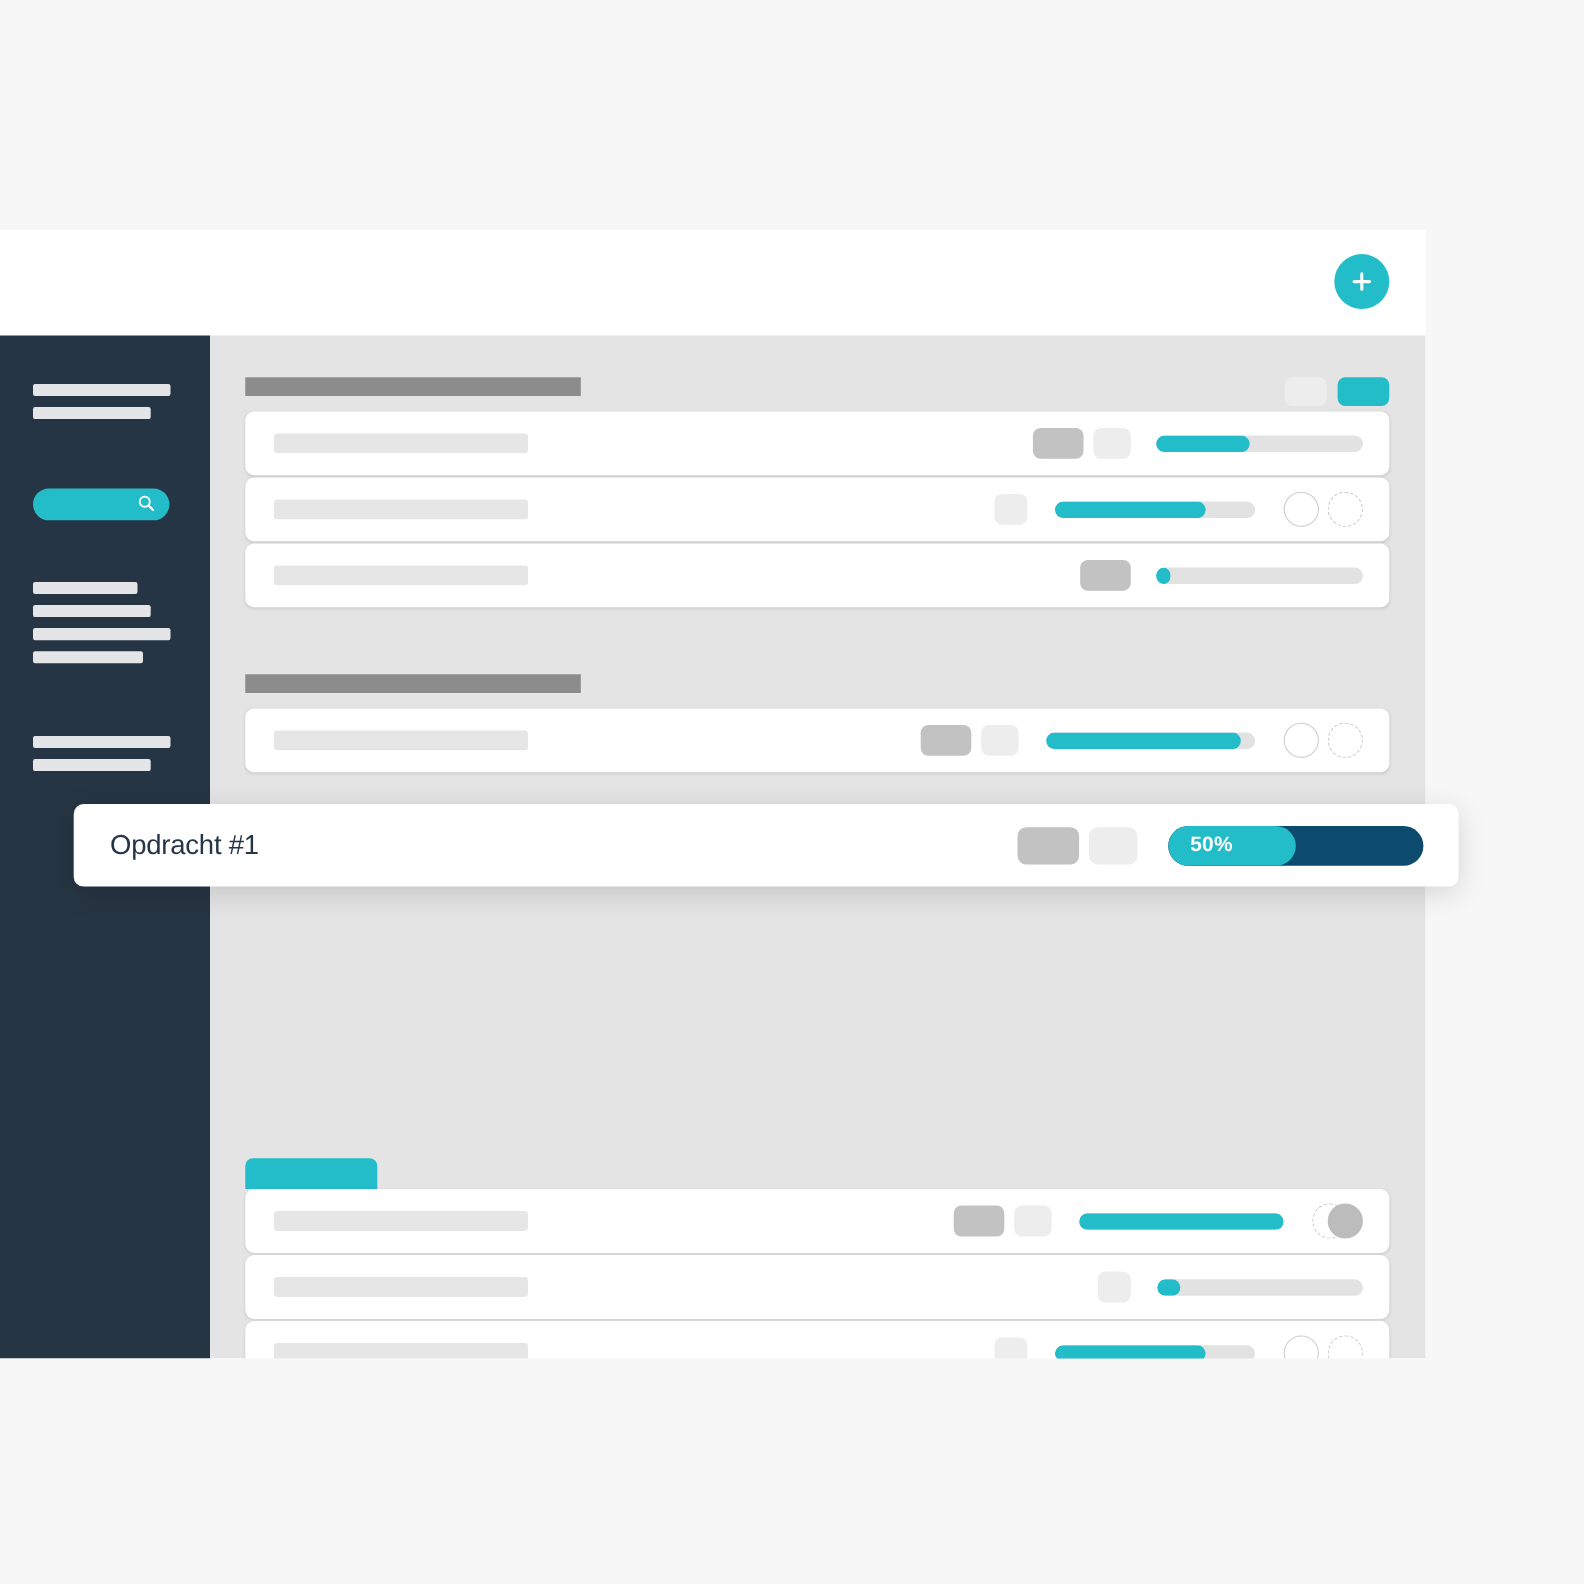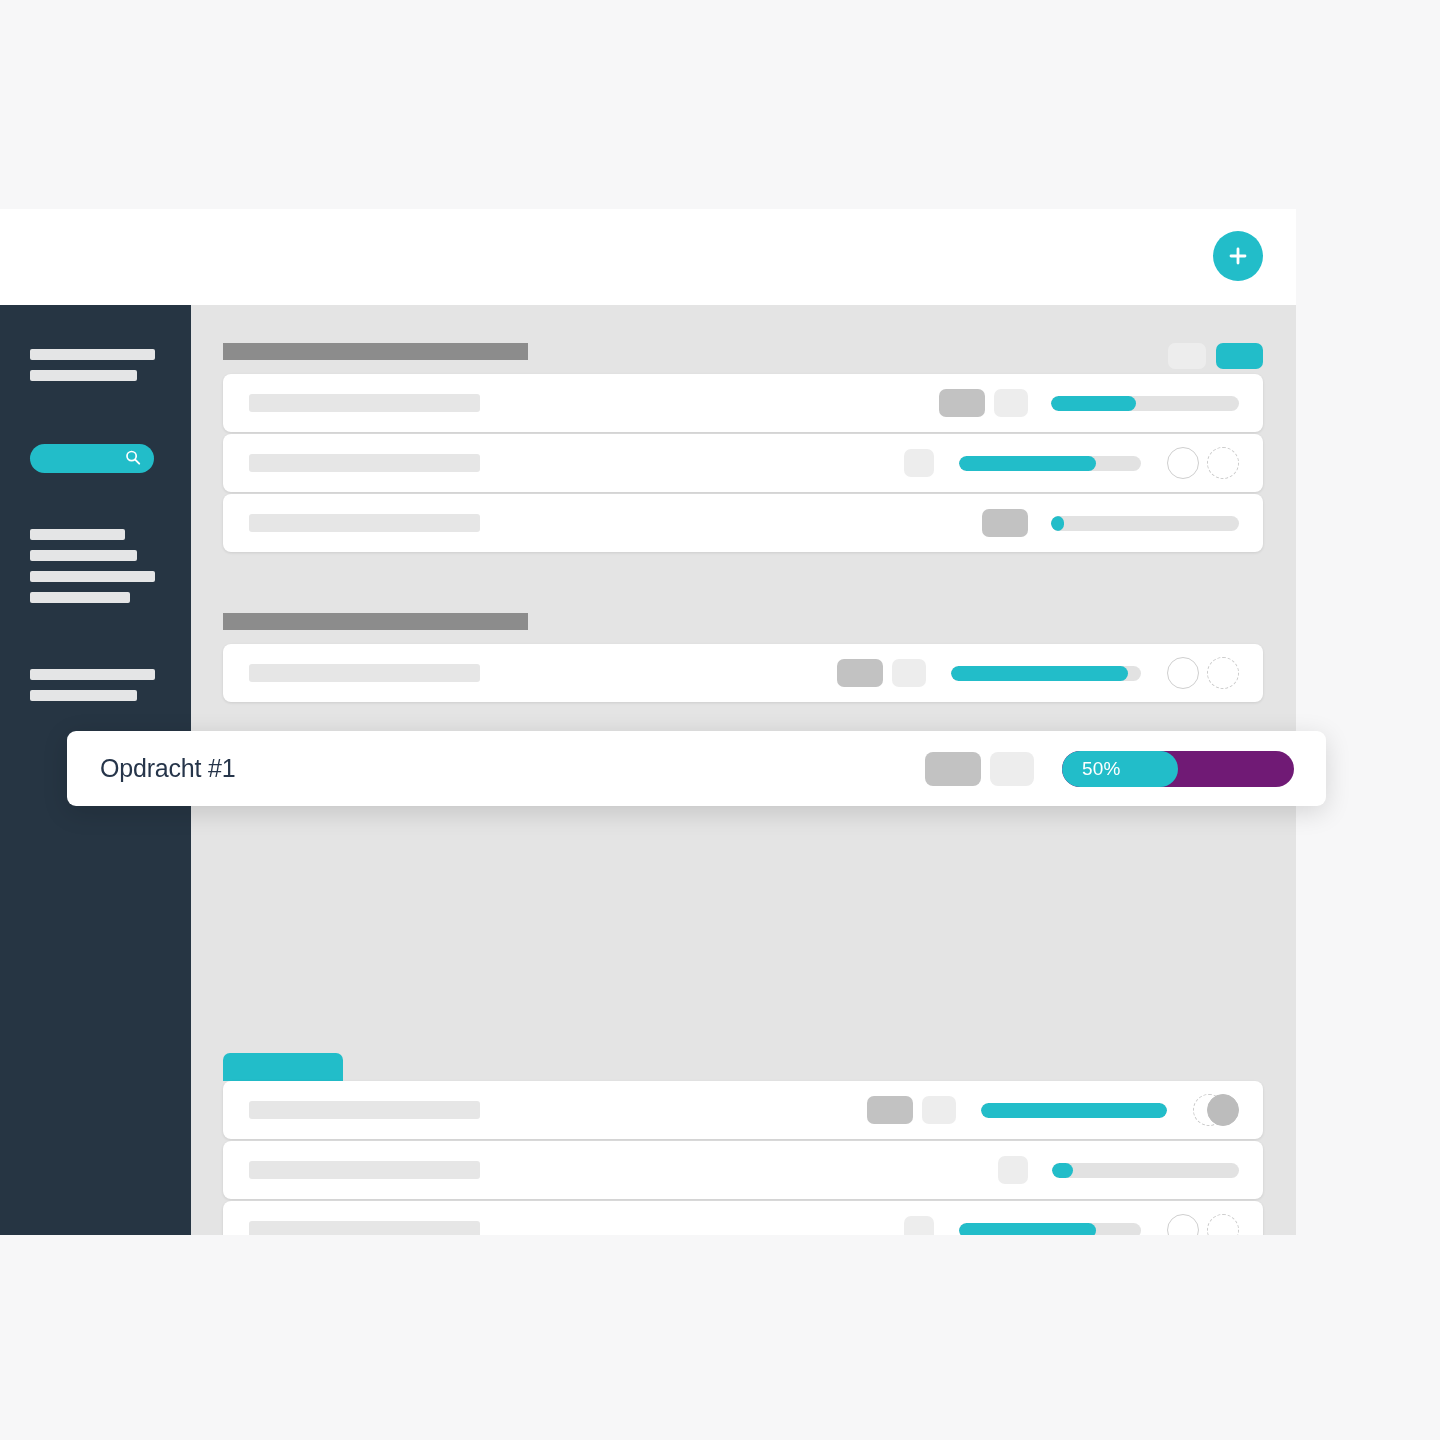--- a/index.html
+++ b/index.html
@@ -273,23 +273,24 @@
     align-items: center;
   }
   .float-chip { height: 34px; border-radius: 8px; }
   .float-chip.dark { background: #c2c2c2; width: 56px; }
   .float-chip.light { background: #ededed; width: 44px; margin-left: 9px; }
   .float-pbar {
     margin-left: 28px;
     width: 232px;
     height: 36px;
     border-radius: 18px;
-    background: #701a75;
+    background: #0c4a6e;
     position: relative;
     overflow: hidden;
+    font-weight: bold;
   }
   .float-pbar > i {
     position: absolute;
     left: 0; top: 0; bottom: 0;
     background: #22bdc9;
     border-radius: 18px;
   }
   .float-pbar .pct {
     position: absolute;
     left: 20px;

